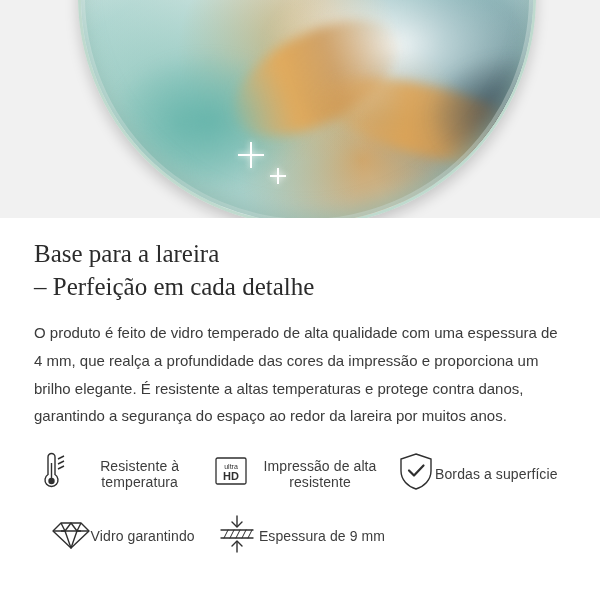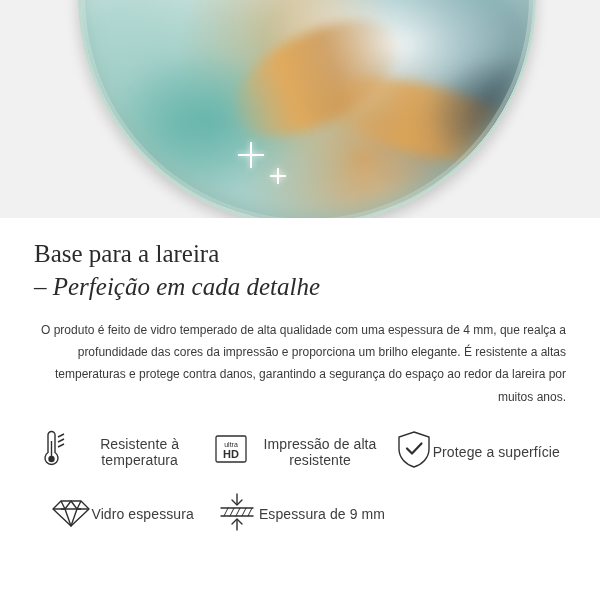--- a/index.html
+++ b/index.html
@@ -121,29 +121,28 @@
     padding: 5px 34px 0 34px;
   }
   .headline {
     font-family: "Liberation Serif", serif;
     font-size: 25px;
     line-height: 1.32;
     color: #2b2b2b;
     font-weight: 400;
     margin: 14px 0 16px 0;
   }
-  .headline .line2 { display: block; font-style: italic; }
+  .headline .line2 { display: block; }
   .body-text {
     font-family: "Liberation Sans", sans-serif;
-    font-size: 12px;
+    font-size: 15px;
     line-height: 1.85;
     color: #3b3b3b;
     margin: 0 0 6px 0;
     max-width: 536px;
-    text-align: right;
   }
 
   
   .features {
     margin-top: 18px;
     display: grid;
     grid-template-columns: repeat(3, 1fr);
     grid-row-gap: 16px;
   }
   .feature {
@@ -224,35 +223,35 @@
         <span class="feature-label">Impressão de alta resistente</span>
       </div>
 
       <div class="feature">
         <span class="feature-icon">
           <svg width="38" height="42" viewBox="0 0 38 42" fill="none" stroke="#2f2f2f" stroke-width="1.4">
             <path d="M19 4 34 9v12c0 9-7 15.5-15 18-8-2.5-15-9-15-18V9z"></path>
             <path d="M12 20.5l5 5 9.5-10" stroke-width="2.2" stroke-linecap="round" stroke-linejoin="round"></path>
           </svg>
         </span>
-        <span class="feature-label">Protege a superfície</span>
+        <span class="feature-label">Bordas a superfície</span>
       </div>
 
       <div class="feature">
         <span class="feature-icon">
           <svg width="40" height="36" viewBox="0 0 40 36" fill="none" stroke="#2f2f2f" stroke-width="1.4" stroke-linejoin="round">
             <path d="M10 8h20l8 8-18 17L2 16z"></path>
             <path d="M2 16h36"></path>
             <path d="M10 8l4 8-4 0"></path>
             <path d="M30 8l-4 8 4 0"></path>
             <path d="M14 16l6 17 6-17"></path>
             <path d="M14 16l6-8 6 8"></path>
           </svg>
         </span>
-        <span class="feature-label">Vidro espessura</span>
+        <span class="feature-label">Vidro garantindo</span>
       </div>
 
 
       <div class="feature">
         <span class="feature-icon">
           <svg width="44" height="40" viewBox="0 0 44 40" fill="none" stroke="#2f2f2f" stroke-width="1.4" stroke-linecap="round">
             <line x1="22" y1="3" x2="22" y2="13"></line>
             <path d="M17 9l5 5 5-5" stroke-linejoin="round"></path>
             <line x1="6" y1="17" x2="38" y2="17"></line>
             <line x1="6" y1="25" x2="38" y2="25"></line>

